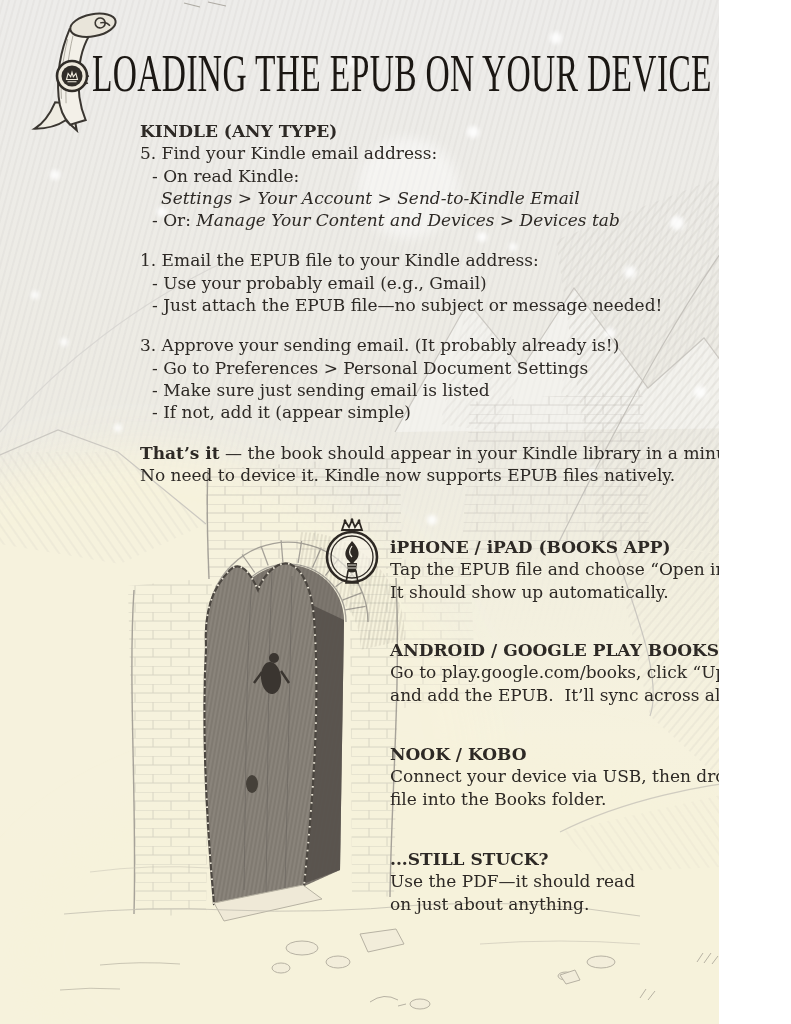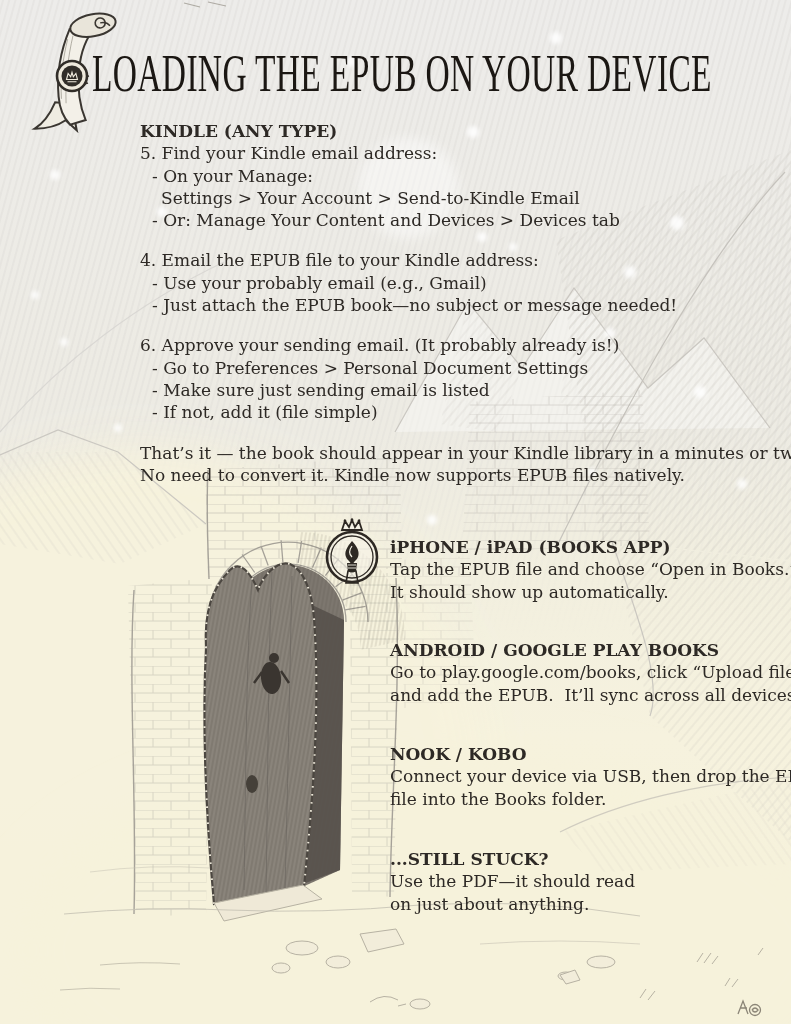--- a/index.html
+++ b/index.html
@@ -1,35 +1,35 @@
 <!DOCTYPE html>
 <html><head>
 <meta charset="utf-8">
 <style>
   html,body{margin:0;padding:0;background:#ffffff;}
-  .page{position:relative;width:791px;height:1024px;overflow:hidden;
+  .page{position:relative;width:719px;height:1024px;overflow:hidden;
         background:#d946ef;font-family:"DejaVu Serif","Liberation Serif",serif;
         color:#2d2925;}
   svg.bg{position:absolute;left:0;top:0;z-index:0;}
   svg.scroll{position:absolute;left:26px;top:0;width:100px;height:140px;z-index:2;}
   svg.badge{position:absolute;left:322px;top:517px;width:60px;height:70px;z-index:3;}
   .title{position:absolute;left:92px;top:46px;margin:0;z-index:3;font-weight:normal;}
   .title-inner{display:inline-block;font-family:"Liberation Serif",serif;font-weight:400;
         font-size:50px;line-height:50px;color:#1b1713;letter-spacing:0.5px;
         transform:scale(0.67,1.06);transform-origin:0 0;white-space:nowrap;}
   .kindle{position:absolute;left:140px;top:120px;width:660px;z-index:3;
         font-size:17px;line-height:22.3px;}
   .dev{position:absolute;left:390px;width:410px;z-index:3;font-size:17px;line-height:22.3px;}
   .ios{top:536px}.android{top:639px}.nook{top:743px}.stuck{top:848px}
   .h{font-weight:bold;white-space:pre;}
   .line{white-space:pre;}
   .line.ind1{padding-left:12px;}
   .line.ind2{padding-left:21px;}
-  .b{font-weight:normal;text-align:right;}
-  .i{}
+  .b{font-weight:bold;text-align:right;}
+  .i{font-style:italic;}
   .group{margin-top:18px;}
   .h + .group{margin-top:0;}
 </style>
 </head>
 <body>
 
 <div class="page">
 
   <svg class="bg" width="791" height="1024" viewBox="0 0 791 1024">
     <defs>
@@ -207,38 +207,38 @@
   </svg>
 
   <h1 class="title">
     <span class="title-inner">LOADING THE EPUB ON YOUR DEVICE</span>
   </h1>
 
   <section class="kindle">
     <div class="h">KINDLE (ANY TYPE)</div>
     <div class="group">
         <div class="line"><span>5. Find your Kindle email address:</span></div>
-        <div class="line ind1"><span>- On your Manage:</span></div>
+        <div class="line ind1"><span>- On read Kindle:</span></div>
         <div class="line ind2"><span class="i">Settings &gt; Your Account &gt; Send-to-Kindle Email</span></div>
         <div class="line ind1"><span>- Or: </span><span class="i">Manage Your Content and Devices &gt; Devices tab</span></div>
       </div>
     <div class="group">
-        <div class="line"><span>4. Email the EPUB file to your Kindle address:</span></div>
+        <div class="line"><span>1. Email the EPUB file to your Kindle address:</span></div>
         <div class="line ind1"><span>- Use your probably email (e.g., Gmail)</span></div>
-        <div class="line ind1"><span>- Just attach the EPUB book—no subject or message needed!</span></div>
-      </div>
-    <div class="group">
-        <div class="line"><span>6. Approve your sending email. (It probably already is!)</span></div>
+        <div class="line ind1"><span>- Just attach the EPUB file—no subject or message needed!</span></div>
+      </div>
+    <div class="group">
+        <div class="line"><span>3. Approve your sending email. (It probably already is!)</span></div>
         <div class="line ind1"><span>- Go to Preferences &gt; Personal Document Settings</span></div>
         <div class="line ind1"><span>- Make sure just sending email is listed</span></div>
-        <div class="line ind1"><span>- If not, add it (file simple)</span></div>
+        <div class="line ind1"><span>- If not, add it (appear simple)</span></div>
       </div>
     <div class="group">
         <div class="line"><span class="b">That’s it</span><span> — the book should appear in your Kindle library in a minutes or two.</span></div>
-        <div class="line"><span>No need to convert it. Kindle now supports EPUB files natively.</span></div>
+        <div class="line"><span>No need to device it. Kindle now supports EPUB files natively.</span></div>
       </div>
   </section>
 
   <svg class="badge" viewBox="0 0 60 70">
     <g fill="none" stroke="#2d2823">
       <path d="M20,13 L23,4 L27,10 L30,3 L33,10 L37,4 L40,13 Z" stroke-width="1.8" fill="#f5f2e6"></path>
       <circle cx="23" cy="4" r="1.4" fill="#2d2823" stroke="none"></circle>
       <circle cx="30" cy="3" r="1.4" fill="#2d2823" stroke="none"></circle>
       <circle cx="37" cy="4" r="1.4" fill="#2d2823" stroke="none"></circle>
       <circle cx="30" cy="40" r="25" stroke-width="2.6" fill="rgba(247,244,233,0.6)"></circle>

